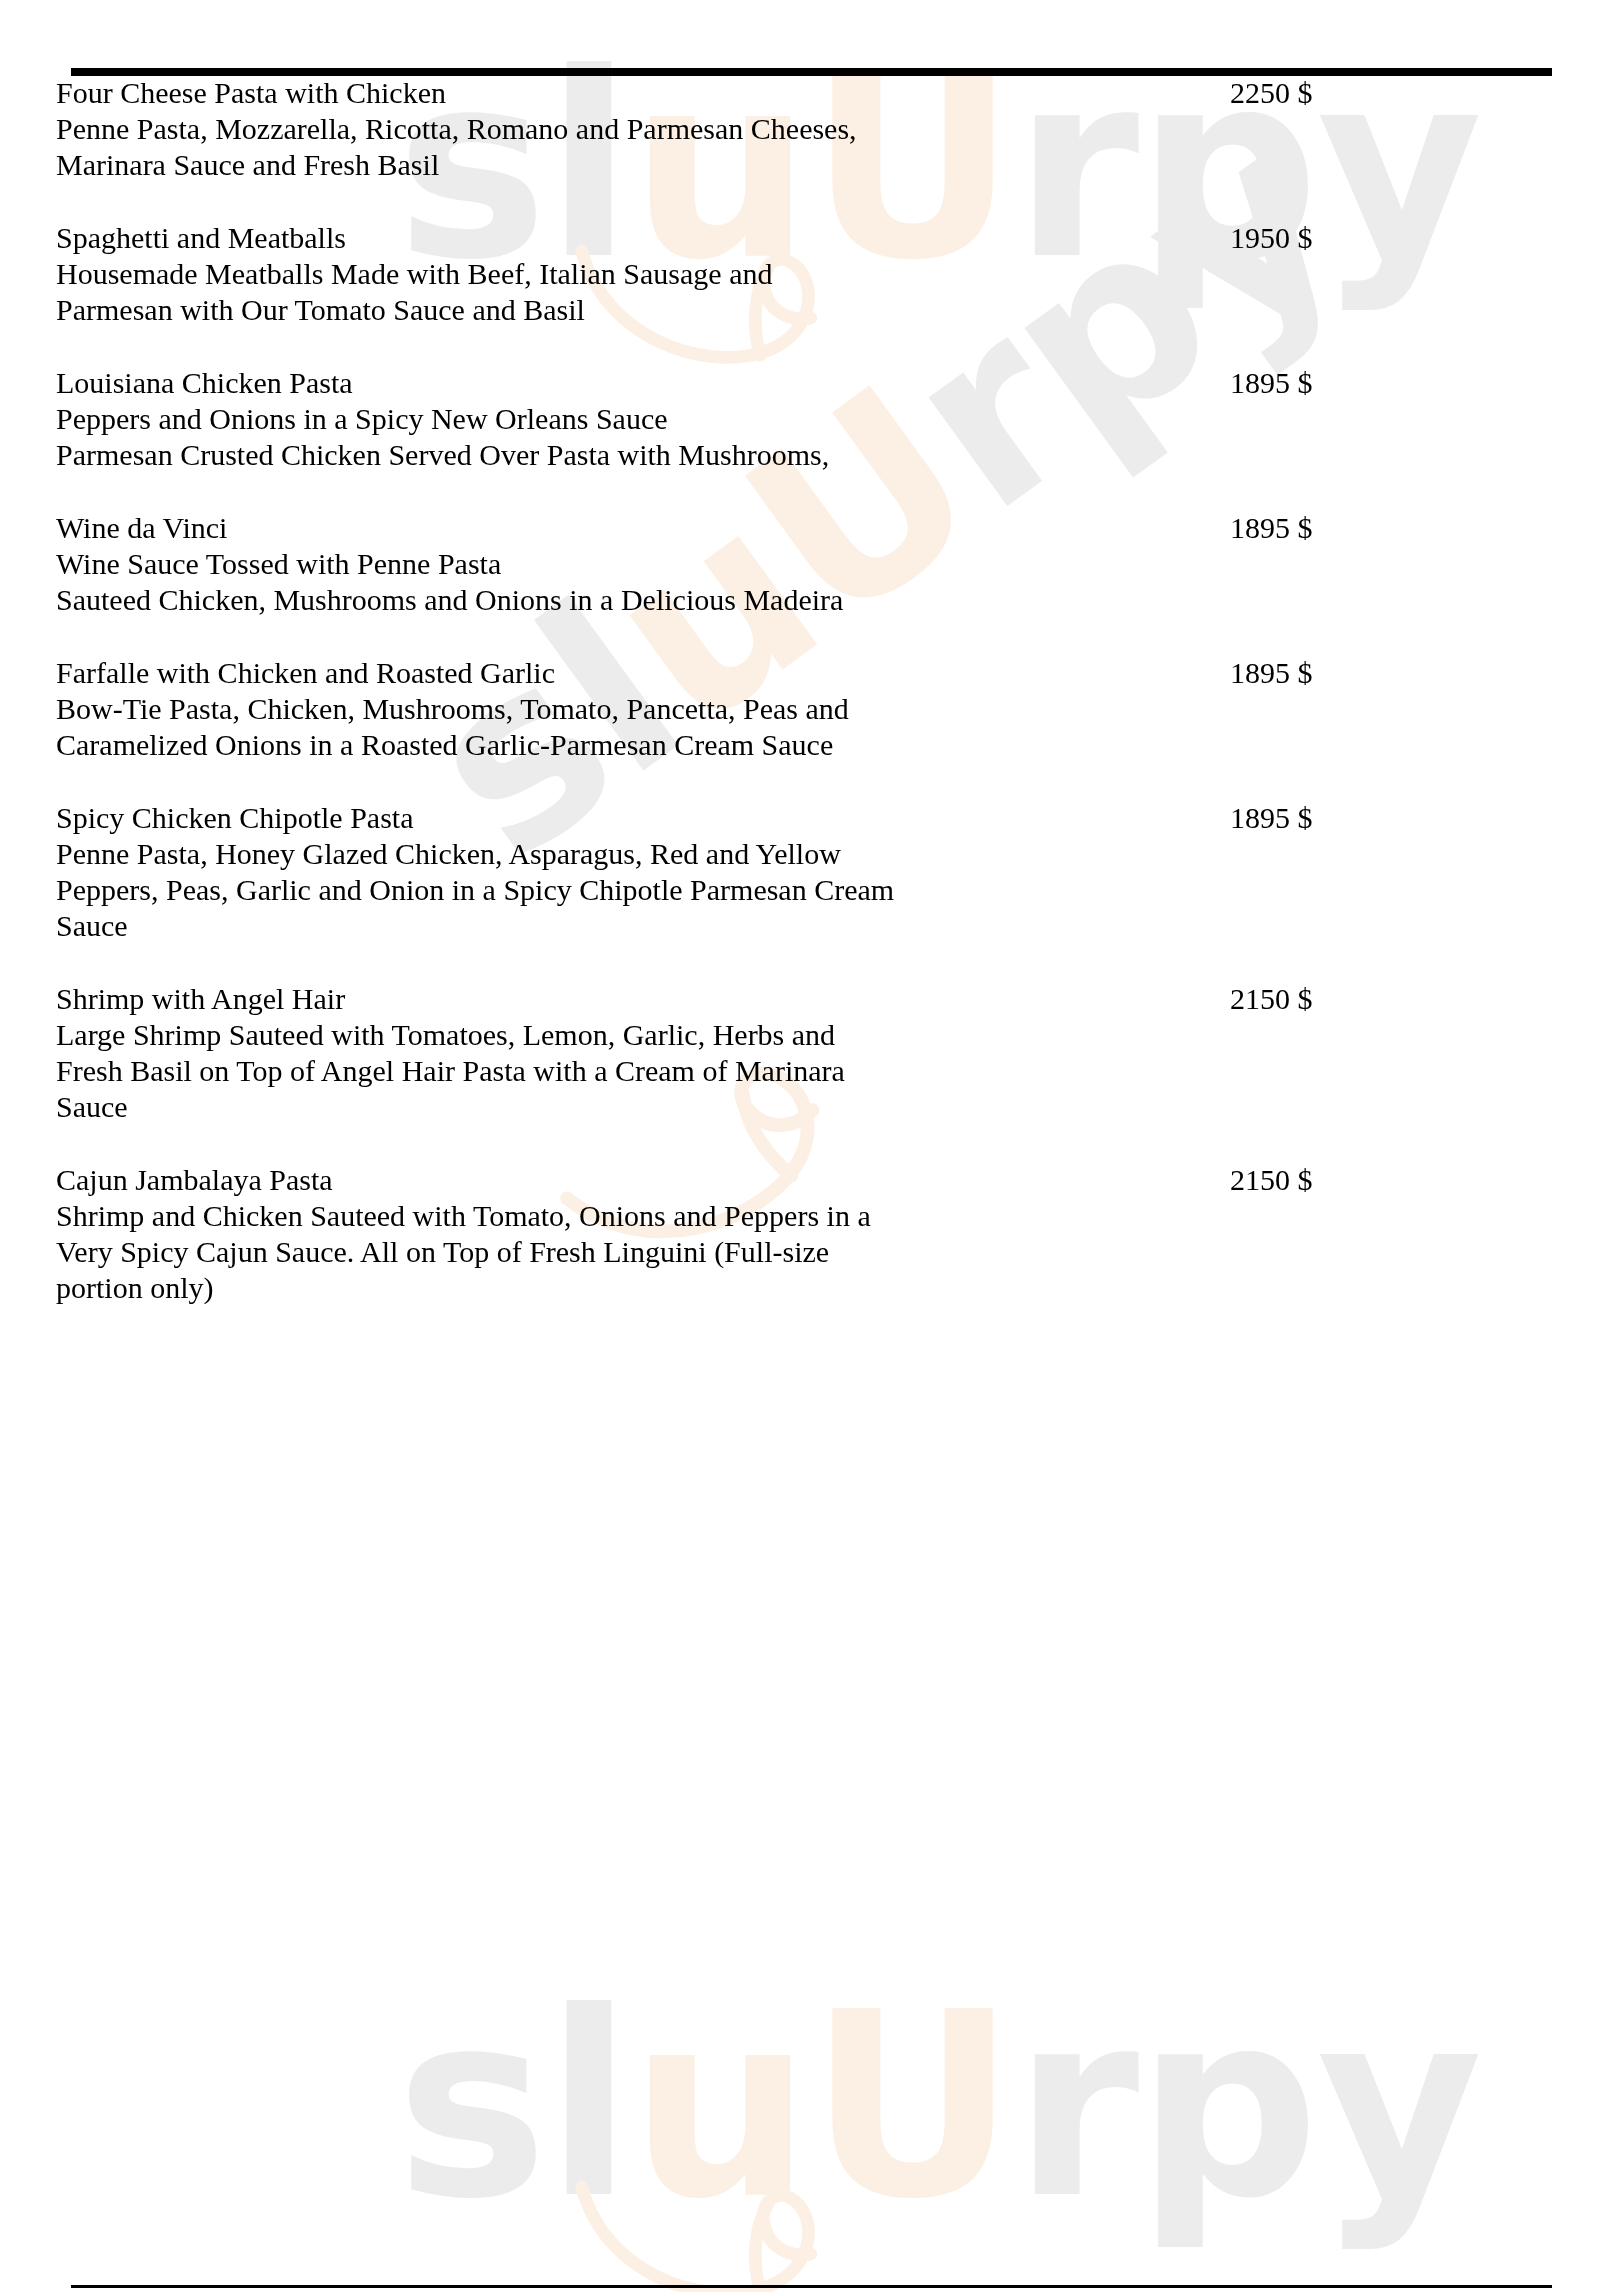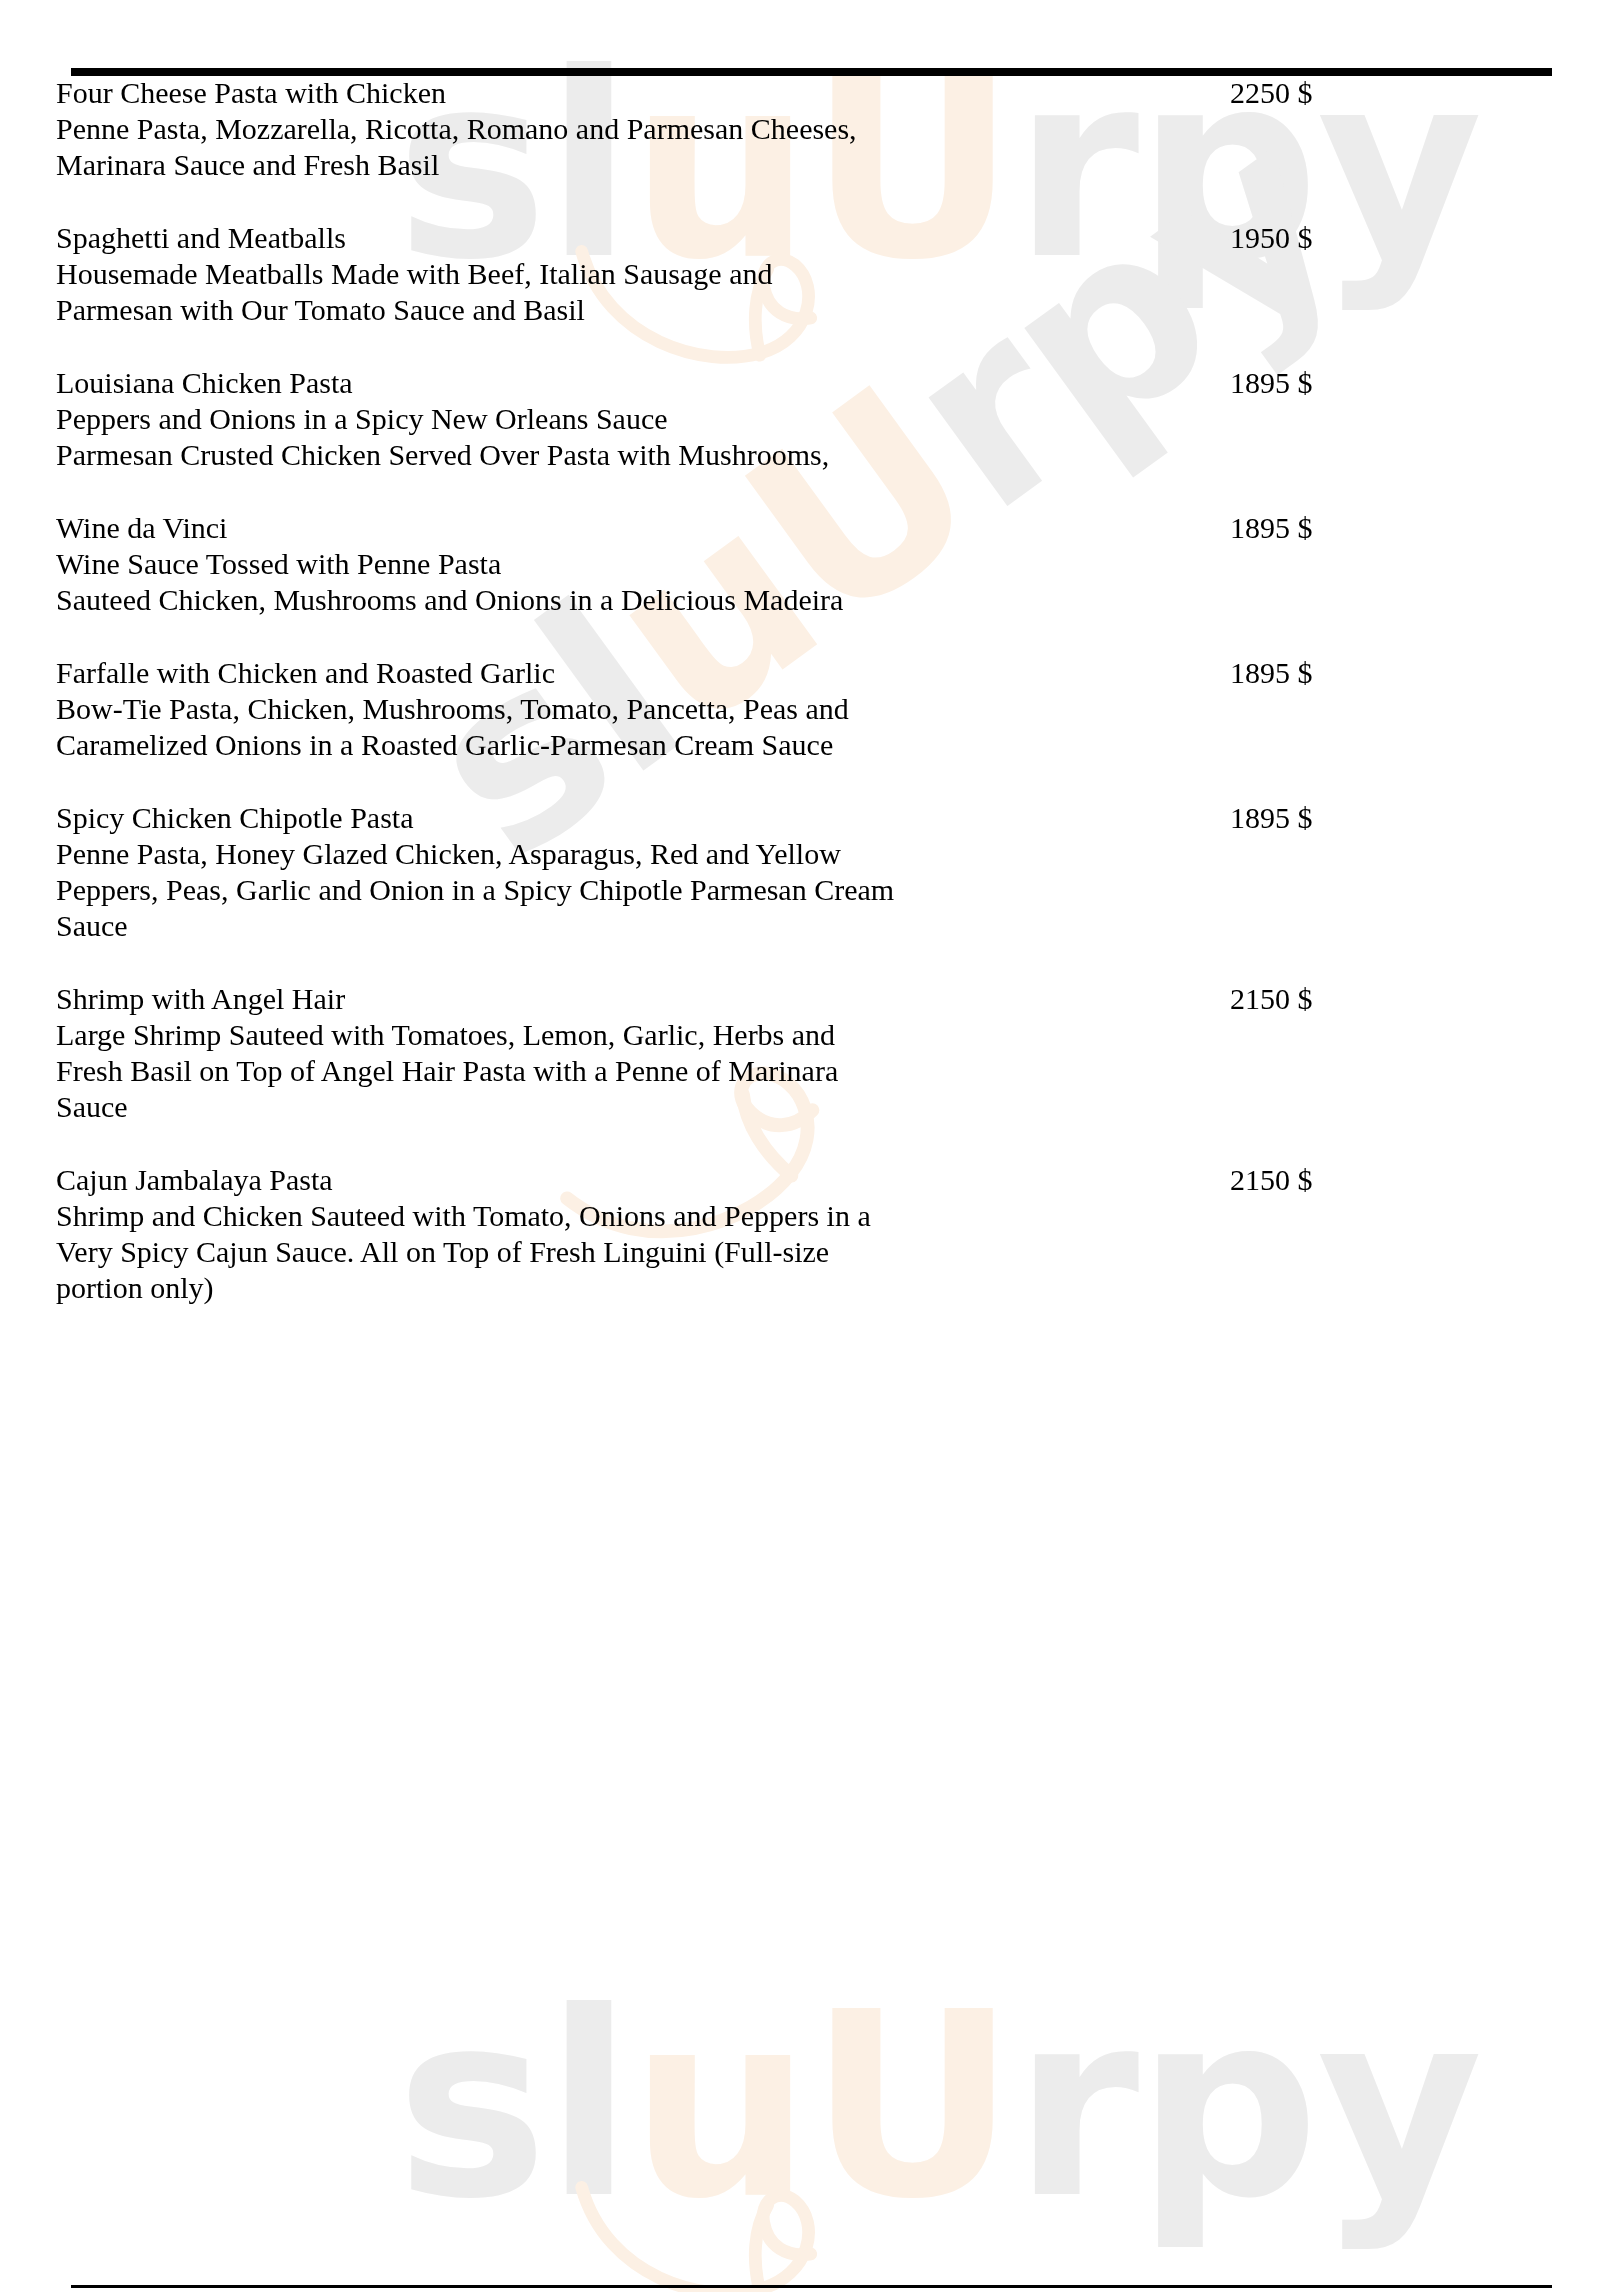--- a/index.html
+++ b/index.html
@@ -198,21 +198,21 @@
             <div class="item-desc-line">Sauce</div>
           </div>
           <div class="item-price">1895 $</div>
         </div>
       </div>
       <div class="menu-item">
         <div class="item-inner">
           <div class="item-text">
             <div class="item-name">Shrimp with Angel Hair</div>
             <div class="item-desc-line">Large Shrimp Sauteed with Tomatoes, Lemon, Garlic, Herbs and</div>
-            <div class="item-desc-line">Fresh Basil on Top of Angel Hair Pasta with a Penne of Marinara</div>
+            <div class="item-desc-line">Fresh Basil on Top of Angel Hair Pasta with a Cream of Marinara</div>
             <div class="item-desc-line">Sauce</div>
           </div>
           <div class="item-price">2150 $</div>
         </div>
       </div>
       <div class="menu-item">
         <div class="item-inner">
           <div class="item-text">
             <div class="item-name">Cajun Jambalaya Pasta</div>
             <div class="item-desc-line">Shrimp and Chicken Sauteed with Tomato, Onions and Peppers in a</div>

